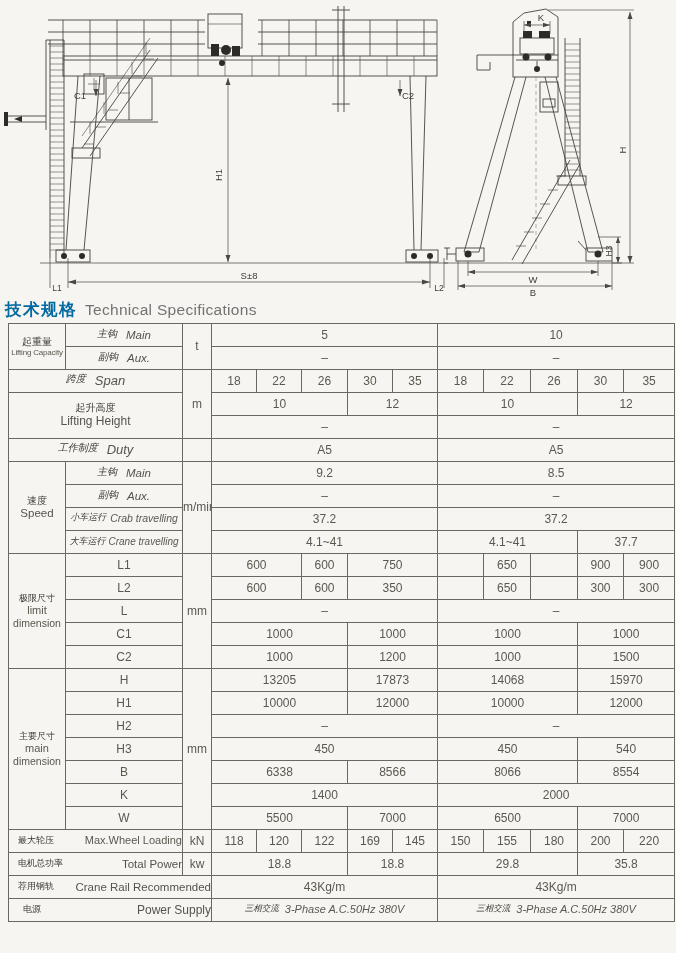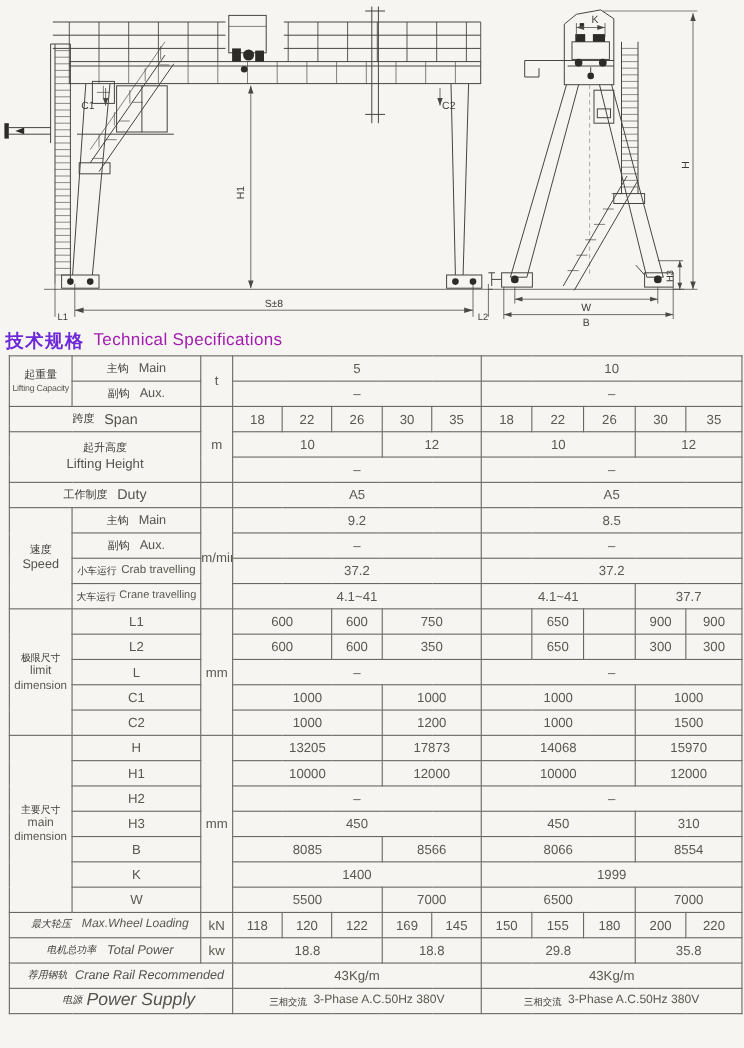--- a/index.html
+++ b/index.html
@@ -11,33 +11,33 @@
     color:#55534c;
   }
   .sheet { position:relative; width:676px; height:953px; }
 
   
   .drawing-wrap { width:676px; height:298px; }
   svg text { font-family:"Liberation Sans", sans-serif; fill:#3e3d38; }
 
   
   .title { height:24px; display:flex; align-items:center; gap:8px; padding-left:5px; }
-  .t-zh { font-size:16.5px; font-weight:700; letter-spacing:1.5px; color:#6d28d9; }
-  .t-en { font-size:15.5px; font-weight:500; color:#a21caf; letter-spacing:0.3px; }
+  .t-zh { font-size:16.5px; font-weight:700; letter-spacing:1.5px; color:#0369a1; }
+  .t-en { font-size:15.5px; font-weight:500; color:#737373; letter-spacing:0.3px; }
 
   
   table.spec { border-collapse:collapse; table-layout:fixed; margin:1px 0 0 8px; width:666px; }
   .spec td {
     border:1px solid #6a6861; height:23px; padding:0;
     text-align:center; vertical-align:middle;
     font-size:12px; line-height:1.05; color:#5a584f;
     overflow:hidden; white-space:nowrap;
   }
-  .pair  { display:flex; justify-content:center; align-items:flex-end; gap:9px; }
-  .pairL { display:flex; justify-content:center; align-items:center; gap:10px; padding-left:9px;font-style:italic; }
+  .pair  { display:flex; justify-content:center; align-items:flex-start; gap:9px;font-style:italic; }
+  .pairL { display:flex; justify-content:space-between; align-items:center; gap:10px; padding-left:9px; }
   .zh    { font-size:10px;  color:#3c3a34; }
   .zh-s  { font-size:9px;   color:#3c3a34; }
   .en    { font-size:11.5px; color:#55534c; }
   .en-s  { font-size:9.5px; }
   .en-xs { font-size:8px;   letter-spacing:-0.2px; }
   .stack div { line-height:1.2; }
   .u     { font-size:9.5px; }
   .u-big { font-size:11px; }
   .v-s   { font-size:10.5px; }
   .lat   { font-size:11.5px; }
@@ -395,33 +395,33 @@
     </tr>
     <tr>
       <td class="lat">H2</td>
       <td colspan="5">–</td>
       <td colspan="5">–</td>
     </tr>
     <tr>
       <td class="lat">H3</td>
       <td colspan="5">450</td>
       <td colspan="3">450</td>
-      <td colspan="2">310</td>
+      <td colspan="2">540</td>
     </tr>
     <tr>
       <td class="lat">B</td>
-      <td colspan="3">8085</td>
+      <td colspan="3">6338</td>
       <td colspan="2">8566</td>
       <td colspan="3">8066</td>
       <td colspan="2">8554</td>
     </tr>
     <tr>
       <td class="lat">K</td>
       <td colspan="5">1400</td>
-      <td colspan="5">1999</td>
+      <td colspan="5">2000</td>
     </tr>
     <tr>
       <td class="lat">W</td>
       <td colspan="3">5500</td>
       <td colspan="2">7000</td>
       <td colspan="3">6500</td>
       <td colspan="2">7000</td>
     </tr>
 
     <tr>
@@ -466,21 +466,21 @@
             </div>
           </td>
       <td colspan="5">43Kg/m</td>
       <td colspan="5">43Kg/m</td>
     </tr>
 
     <tr>
       <td colspan="3">
             <div class="pairL" style="padding-left:14px;gap:4px">
               <span class="zh-s">电源</span>
-              <span class="en" style="font-size:16px">Power Supply</span>
+              <span class="en" style="font-size:12px">Power Supply</span>
             </div>
           </td>
       <td colspan="5">
             <div class="pair" style="gap:6px">
               <span class="zh-s" style="font-size:8.5px">三相交流</span>
               <span style="font-size:11px">3-Phase A.C.50Hz 380V</span>
             </div>
           </td>
       <td colspan="5">
             <div class="pair" style="gap:6px">

